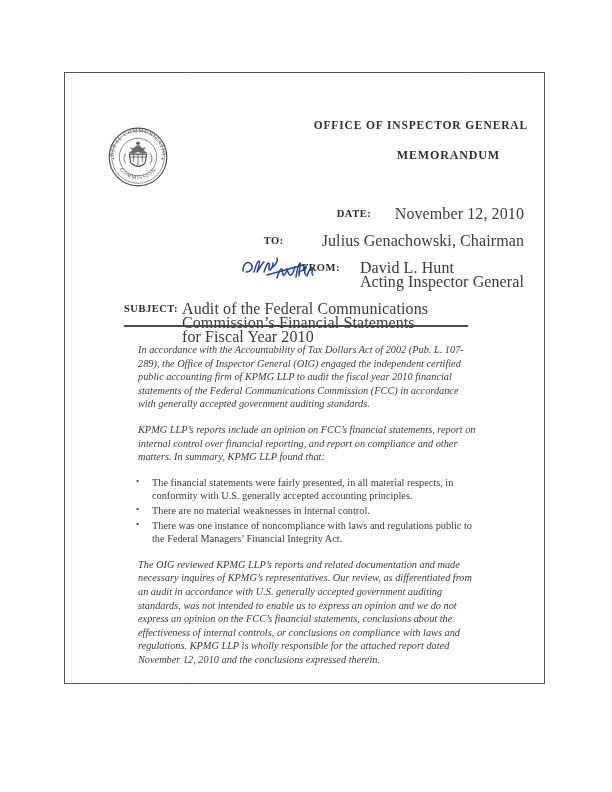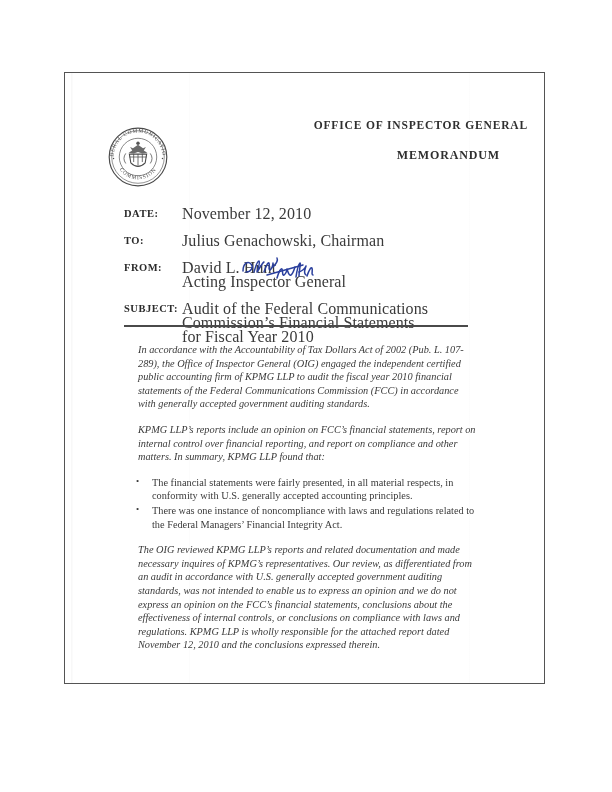--- a/index.html
+++ b/index.html
@@ -87,20 +87,21 @@
     position: absolute;
     left: 59px;
     top: 134px;
     width: 400px;
   }
   .memo-row {
     display: flex;
     align-items: flex-start;
     margin-bottom: 13px;
     position: relative;
+    justify-content: flex-end;
   }
   .memo-label {
     width: 58px;
     flex: 0 0 58px;
     font-size: 10.5px;
     font-weight: bold;
     letter-spacing: 0.5px;
     color: #2b2b2b;
     line-height: 14px;
   }
@@ -258,18 +259,19 @@
     </div>
   </div>
 
   <div id="divider"></div>
 
   <div id="body-content">
     <p>In accordance with the Accountability of Tax Dollars Act of 2002 (Pub. L. 107-289), the Office of Inspector General (OIG) engaged the independent certified public accounting firm of KPMG LLP to audit the fiscal year 2010 financial statements of the Federal Communications Commission (FCC) in accordance with generally accepted government auditing standards.</p>
     <p>KPMG LLP’s reports include an opinion on FCC’s financial statements, report on internal control over financial reporting, and report on compliance and other matters.  In summary, KPMG LLP found that:</p>
     <ul>
       <li>The financial statements were fairly presented, in all material respects, in conformity with U.S. generally accepted accounting principles.</li>
-      <li>There was one instance of noncompliance with laws and regulations related to the Federal Managers’ Financial Integrity Act.</li>
+      <li>There are no material weaknesses in internal control.</li>
+      <li>There was one instance of noncompliance with laws and regulations public to the Federal Managers’ Financial Integrity Act.</li>
     </ul>
     <p>The OIG reviewed KPMG LLP’s reports and related documentation and made necessary inquires of KPMG’s representatives.  Our review, as differentiated from an audit in accordance with U.S. generally accepted government auditing standards, was not intended to enable us to express an opinion and we do not express an opinion on the FCC’s financial statements, conclusions about the effectiveness of internal controls, or conclusions on compliance with laws and regulations.  KPMG LLP is wholly responsible for the attached report dated November 12, 2010 and the conclusions expressed therein.</p>
   </div>
 
 </div>
 
 </body></html>

